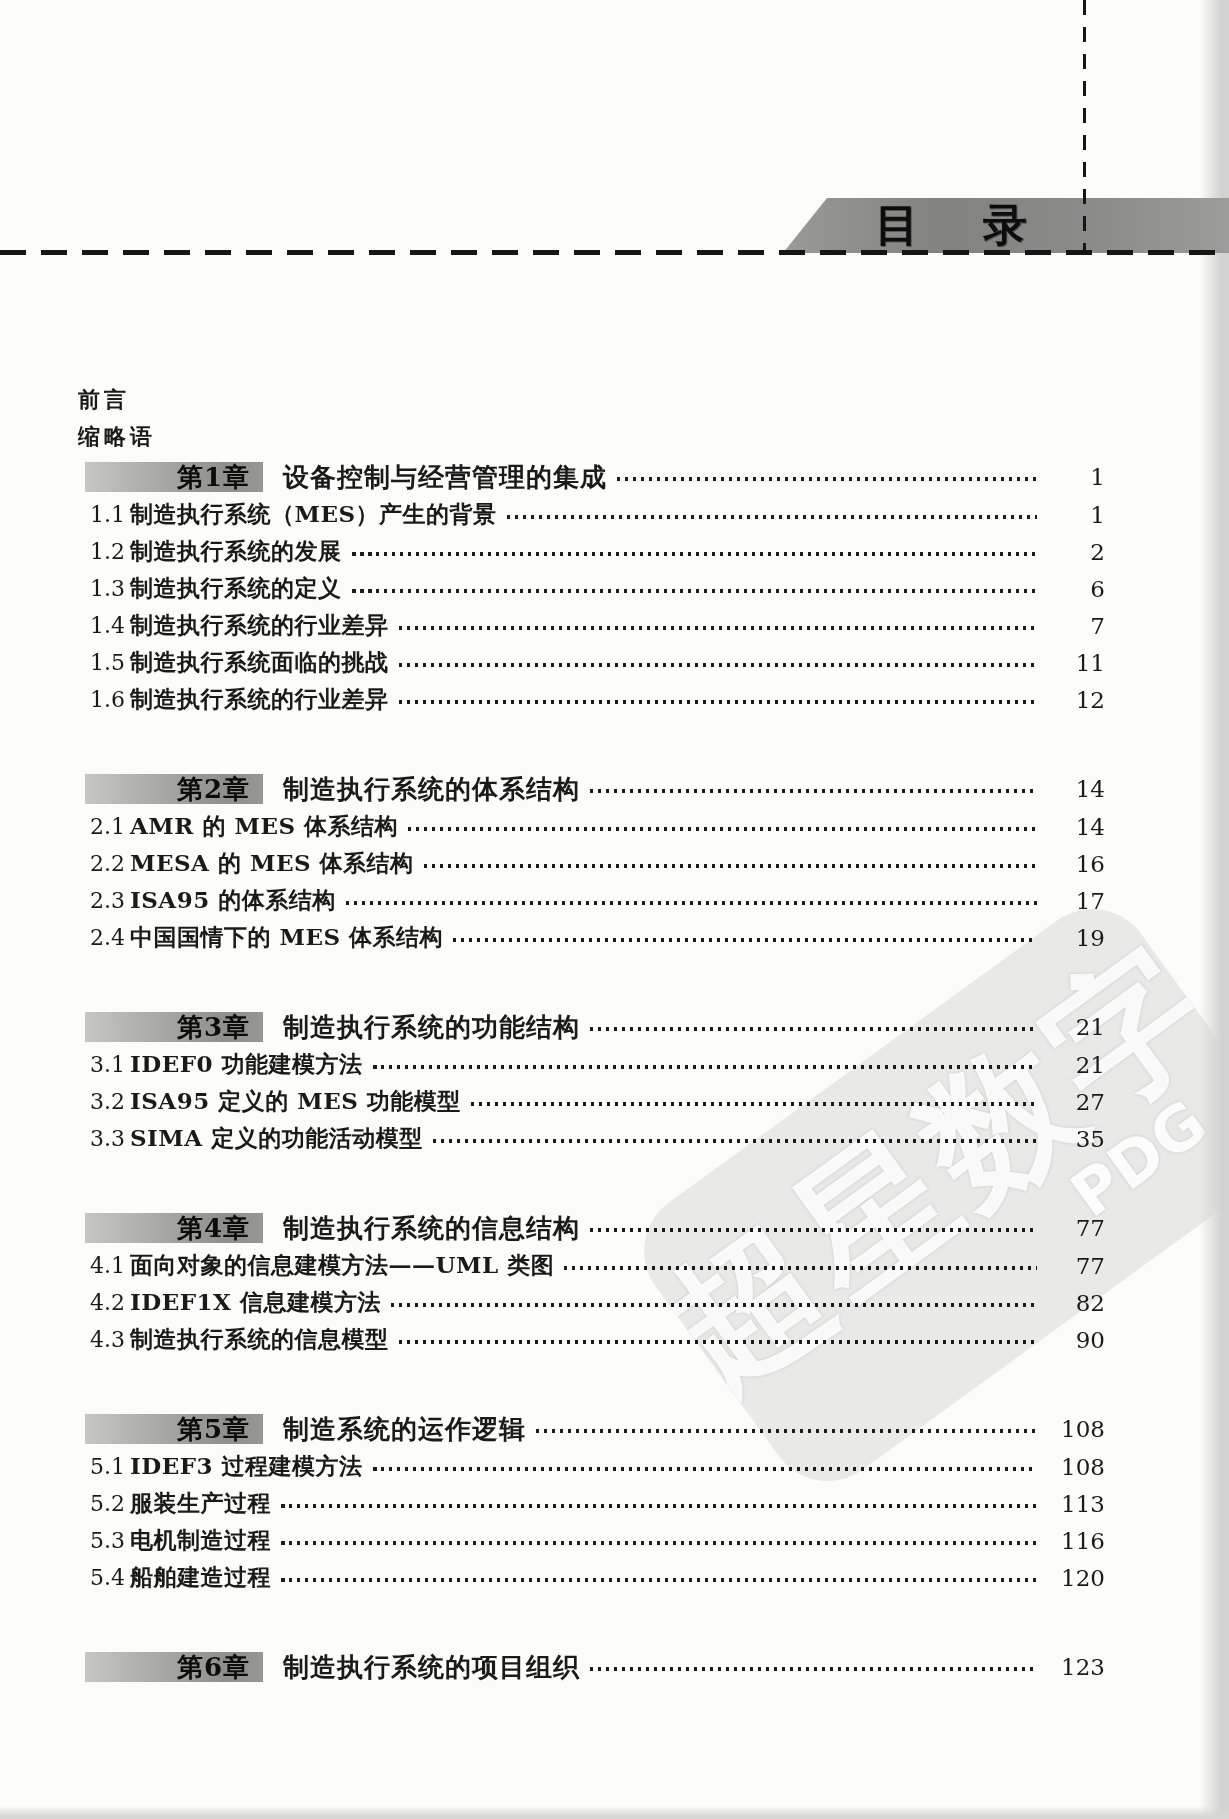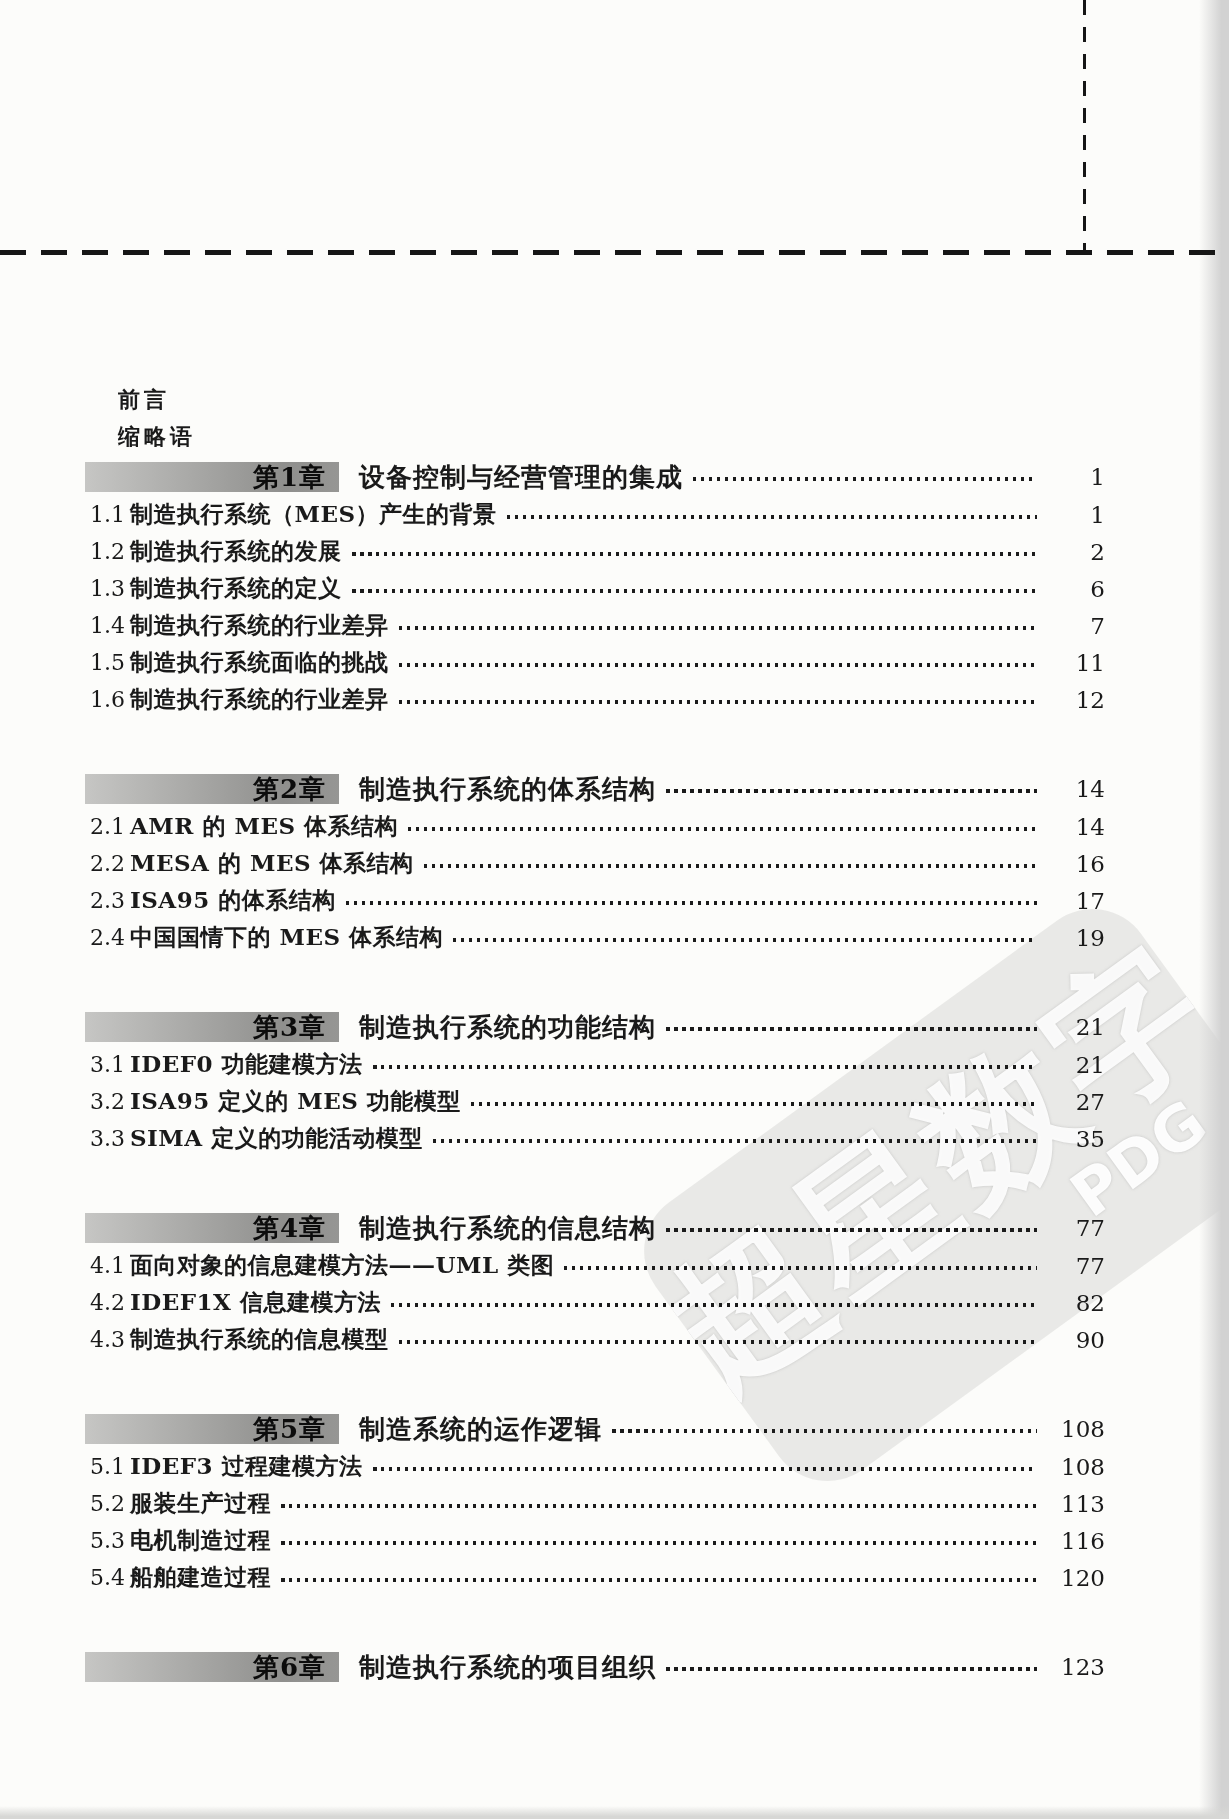--- a/index.html
+++ b/index.html
@@ -71,27 +71,27 @@
     font-family:"DejaVu Sans","Liberation Sans",sans-serif;
     font-size:62px; font-weight:bold;
     color:rgba(255,255,255,0.95);
     text-shadow:0 0 3px rgba(170,170,170,.6);
   }
   
   .content { position:absolute; left:0; top:381px; width:100%; z-index:2; }
   .row { display:flex; align-items:center; height:37px; padding-right:124px; }
   .front-item {
     height:37px; display:flex; align-items:center;
-    margin-left:118px;
+    margin-left:78px;
     font-size:22px; font-weight:bold; letter-spacing:4px;
   }
   .chapter-row { height:38px; margin-top:52px; }
   .chapter-row.first { margin-top:3px; }
   .badge {
-    width:254px; height:30px; margin-left:85px; flex:0 0 auto;
+    width:178px; height:30px; margin-left:85px; flex:0 0 auto;
     background:linear-gradient(90deg,#c6c6c4 0%, #aaaaa8 40%, #8f8f8d 78%, #969694 100%);
     display:flex; align-items:center; justify-content:flex-end;
     padding-right:13px;
     font-size:26px; font-weight:bold; color:#0c0c0c; letter-spacing:1px;
   }
   .chapter-title {
     margin-left:20px; flex:0 0 auto;
     font-size:26px; font-weight:bold; letter-spacing:1px; white-space:nowrap;
   }
   .section-row { padding-left:90px; }
@@ -112,20 +112,23 @@
 <div class="page">
 
   <div class="right-edge-strip"></div>
   <div class="bottom-edge-strip"></div>
 
   <div class="watermark">
     <div class="watermark-chars">超星数字</div>
     <div class="watermark-label">PDG</div>
   </div>
 
+  <div class="banner">
+    <span class="banner-title">目　录</span>
+  </div>
   <div class="h-dash"></div>
   <div class="v-dash"></div>
 
   <div class="content">
     <div id="front-matter">
   <div class="front-item">
     <span>前言</span>
   </div>
 
   <div class="front-item">

